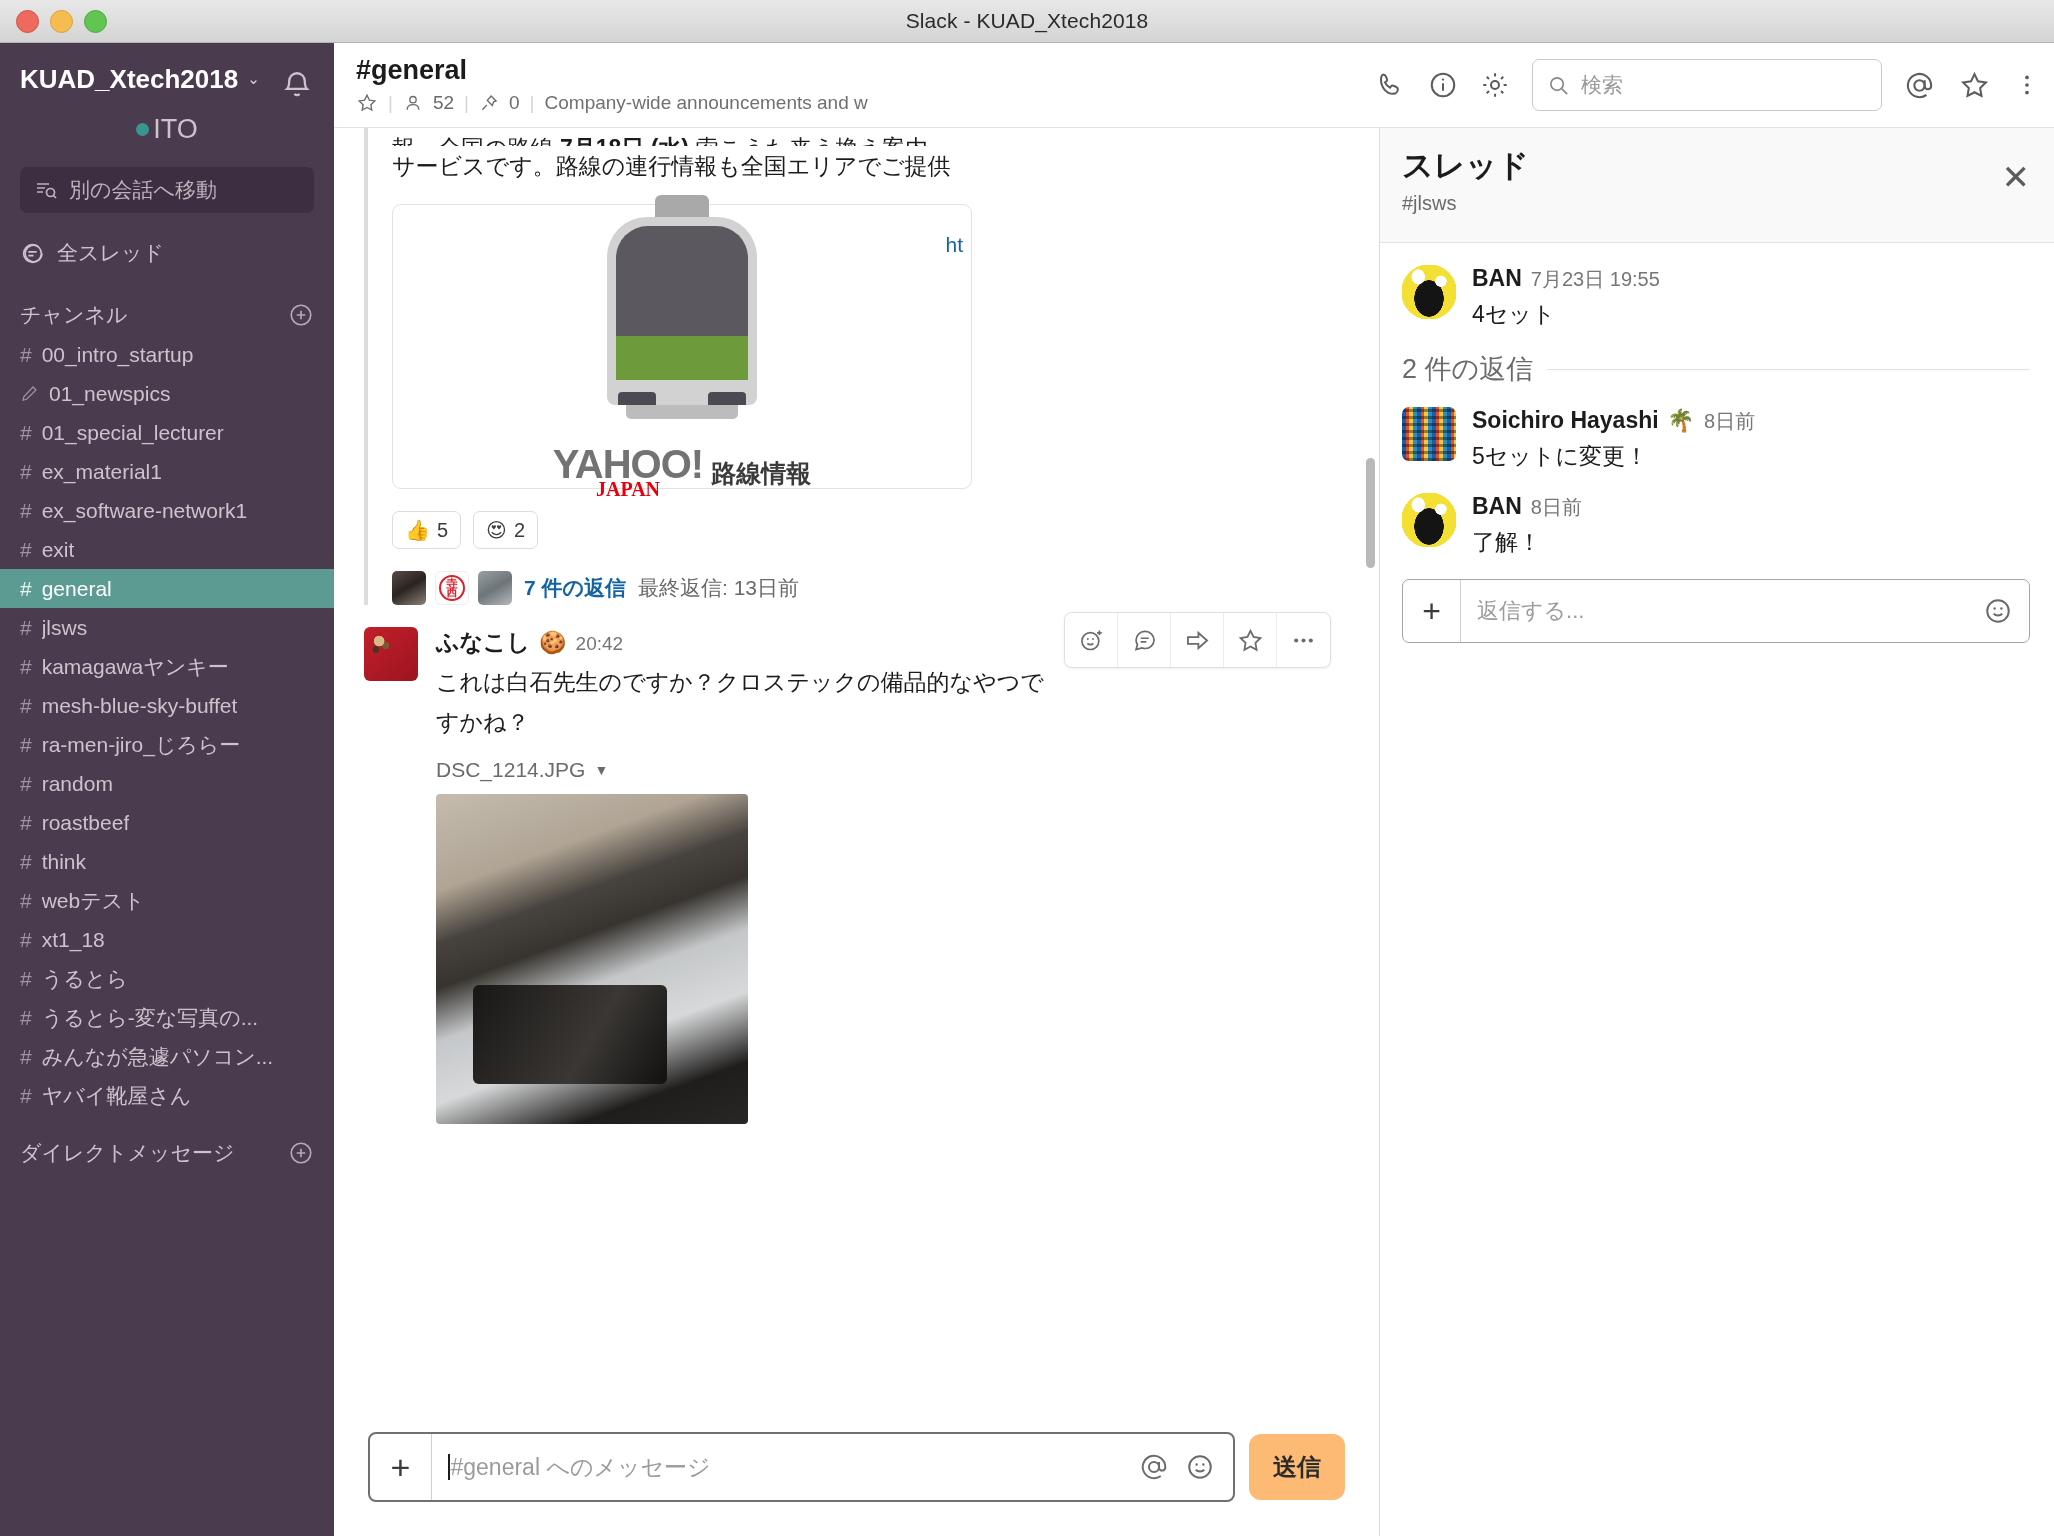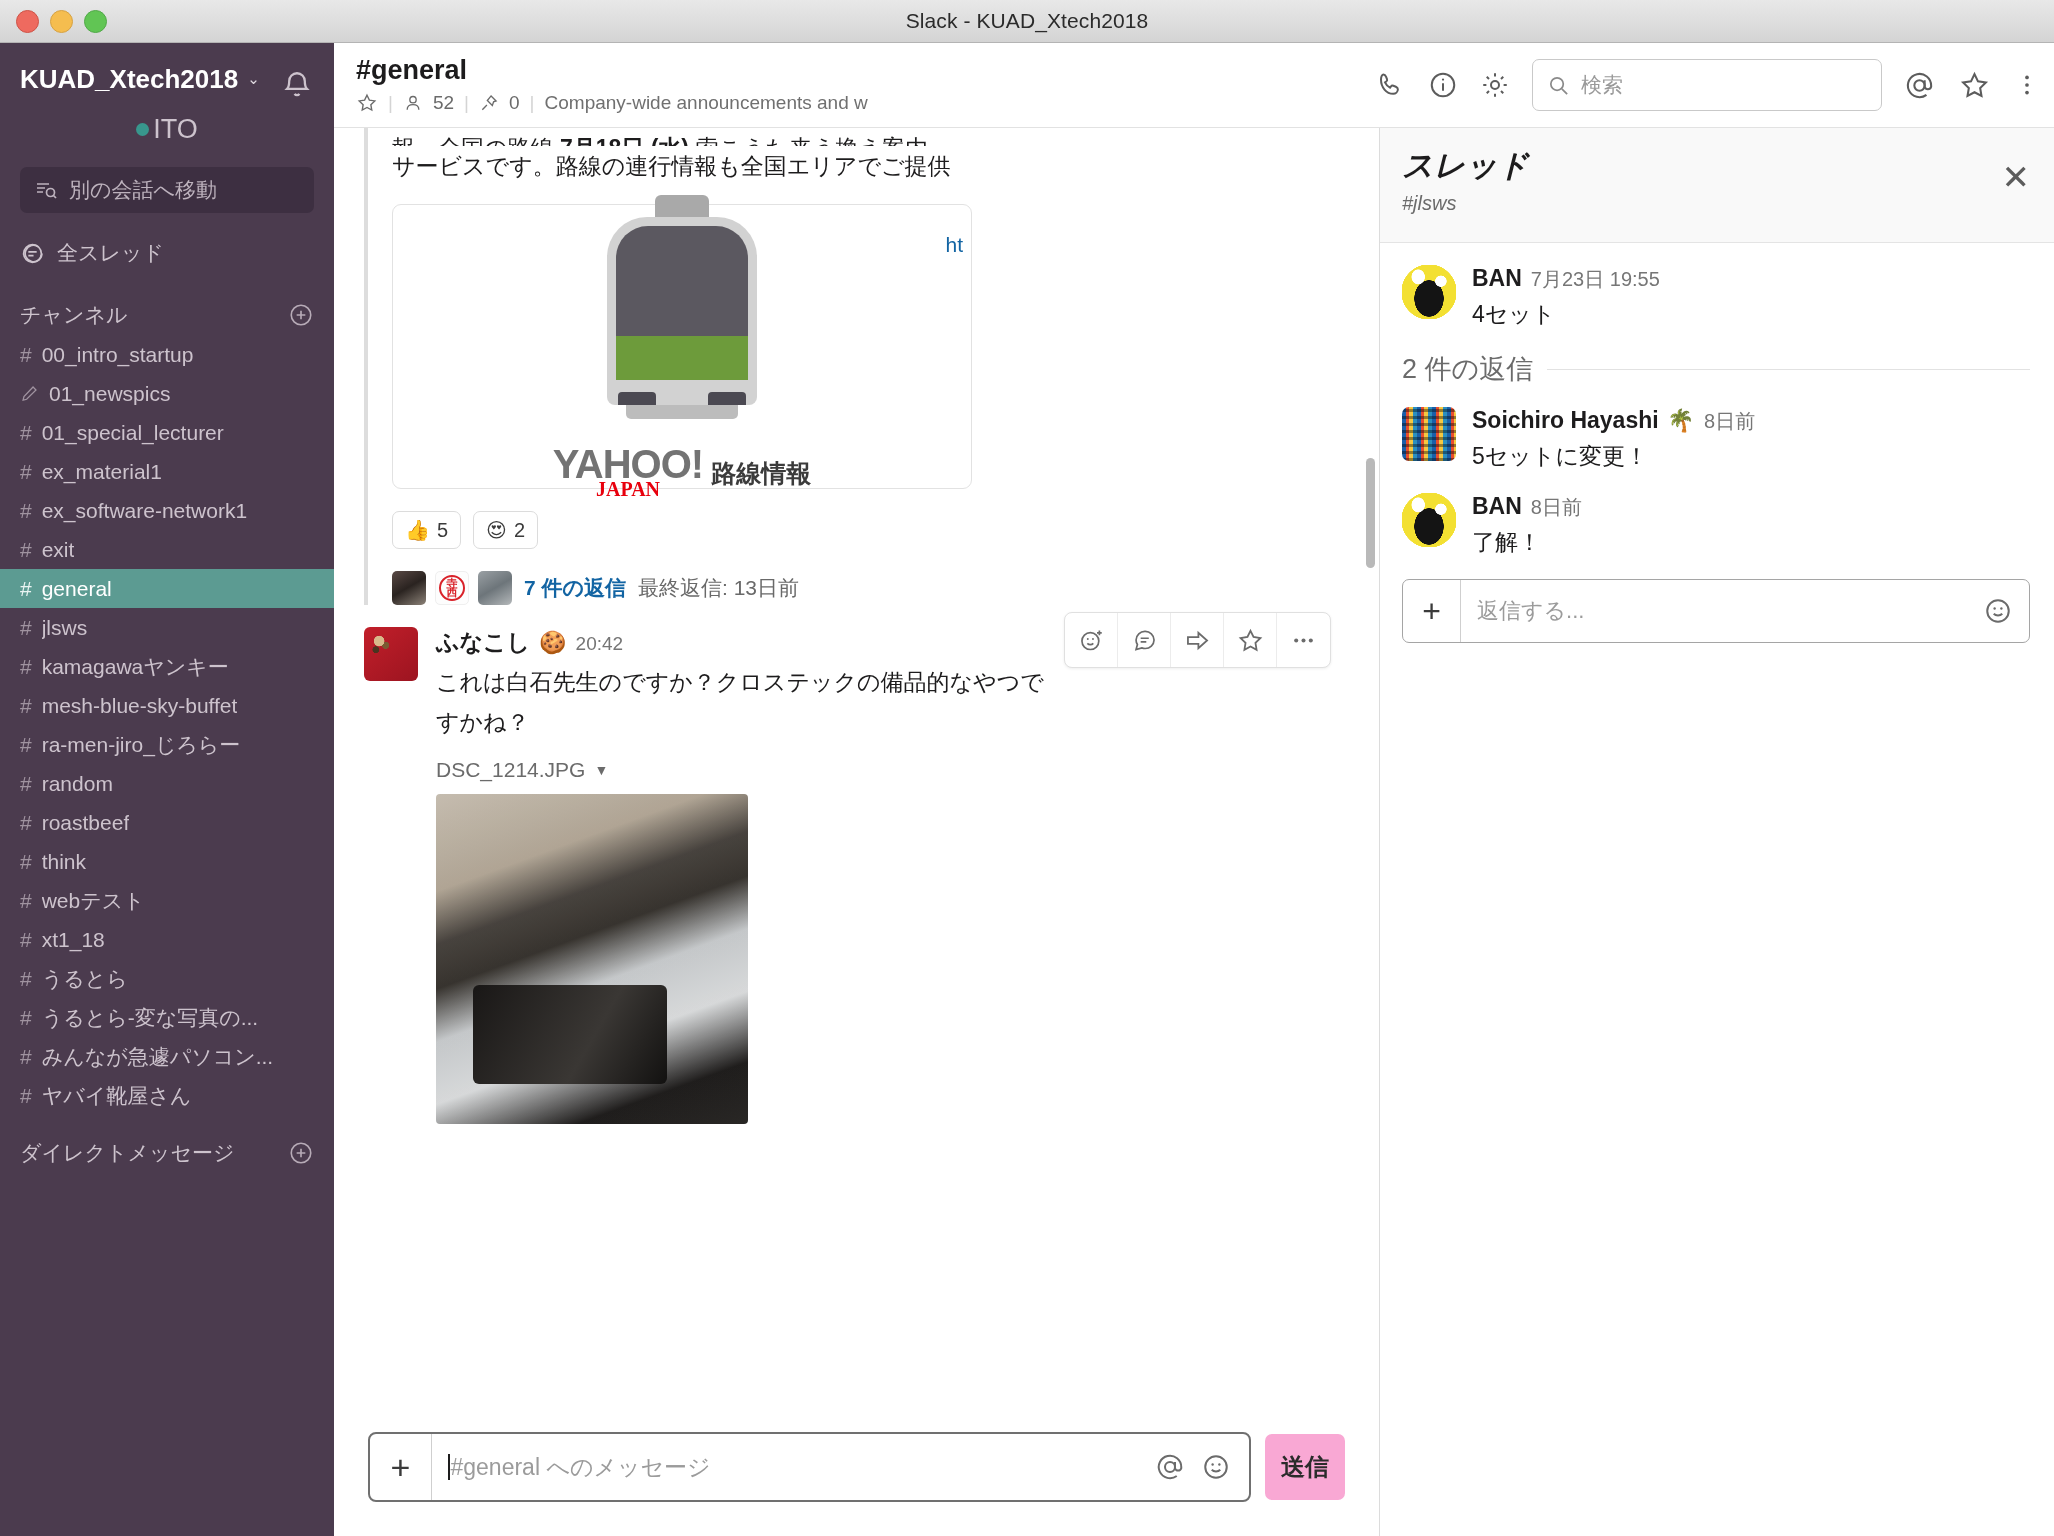--- a/index.html
+++ b/index.html
@@ -195,33 +195,33 @@
   #composer {
     flex: 1 1 auto; height: 70px; border: 2px solid #707070; border-radius: 8px;
     display: flex; align-items: center; overflow: hidden; background: #fff;
   }
   .comp-plus { width: 62px; height: 100%; display: flex; align-items: center; justify-content: center;
                border-right: 1px solid #cfcfcf; font-size: 34px; color: #3b3b3b; font-weight: 300; }
   .comp-input { flex: 1 1 auto; padding: 0 16px; font-size: 23px; color: #9b9b9b; position: relative; }
   .caret { display: inline-block; width: 1.5px; height: 26px; background: #1d1c1d; vertical-align: -5px; margin-right: 1px; }
   .comp-icons { display: flex; align-items: center; gap: 16px; padding-right: 18px; }
   #send-button {
-    width: 80px; height: 66px; border-radius: 7px; background: #f9a8d4;
+    width: 96px; height: 66px; border-radius: 12px; background: #fdba74;
     display: flex; align-items: center; justify-content: center;
     font-size: 24px; font-weight: bold; color: #2b2b2b;
   }
 
   
   #thread-pane {
     width: 675px; flex: 0 0 675px; border-left: 1px solid #dcdcdc;
     display: flex; flex-direction: column; background: #fff;
   }
   #thread-header {
     height: 115px; flex: 0 0 115px; background: #f9f9f9; border-bottom: 1px solid #e4e4e4;
-    padding: 20px 24px 0 22px; display: flex; justify-content: space-between; font-style: italic;
+    padding: 20px 24px 0 22px; display: flex; justify-content: space-between;
   }
   #thread-title { font-size: 31px; font-weight: bold; color: #1d1c1d; line-height: 1.15; }
   #thread-channel { font-size: 20px; color: #6b6b6b; margin-top: 8px; }
   #thread-close { font-size: 34px; color: #5c5c5c; line-height: 1; font-weight: 300; margin-top: 12px; }
 
   #thread-body { flex: 1 1 auto; padding: 22px 24px 0 22px; overflow: hidden; }
   .tmsg { display: flex; margin-bottom: 20px; }
   .tmsg-avatar { width: 54px; height: 54px; border-radius: 7px; flex: 0 0 54px; overflow: hidden; }
   .avatar-ban {
     background:

